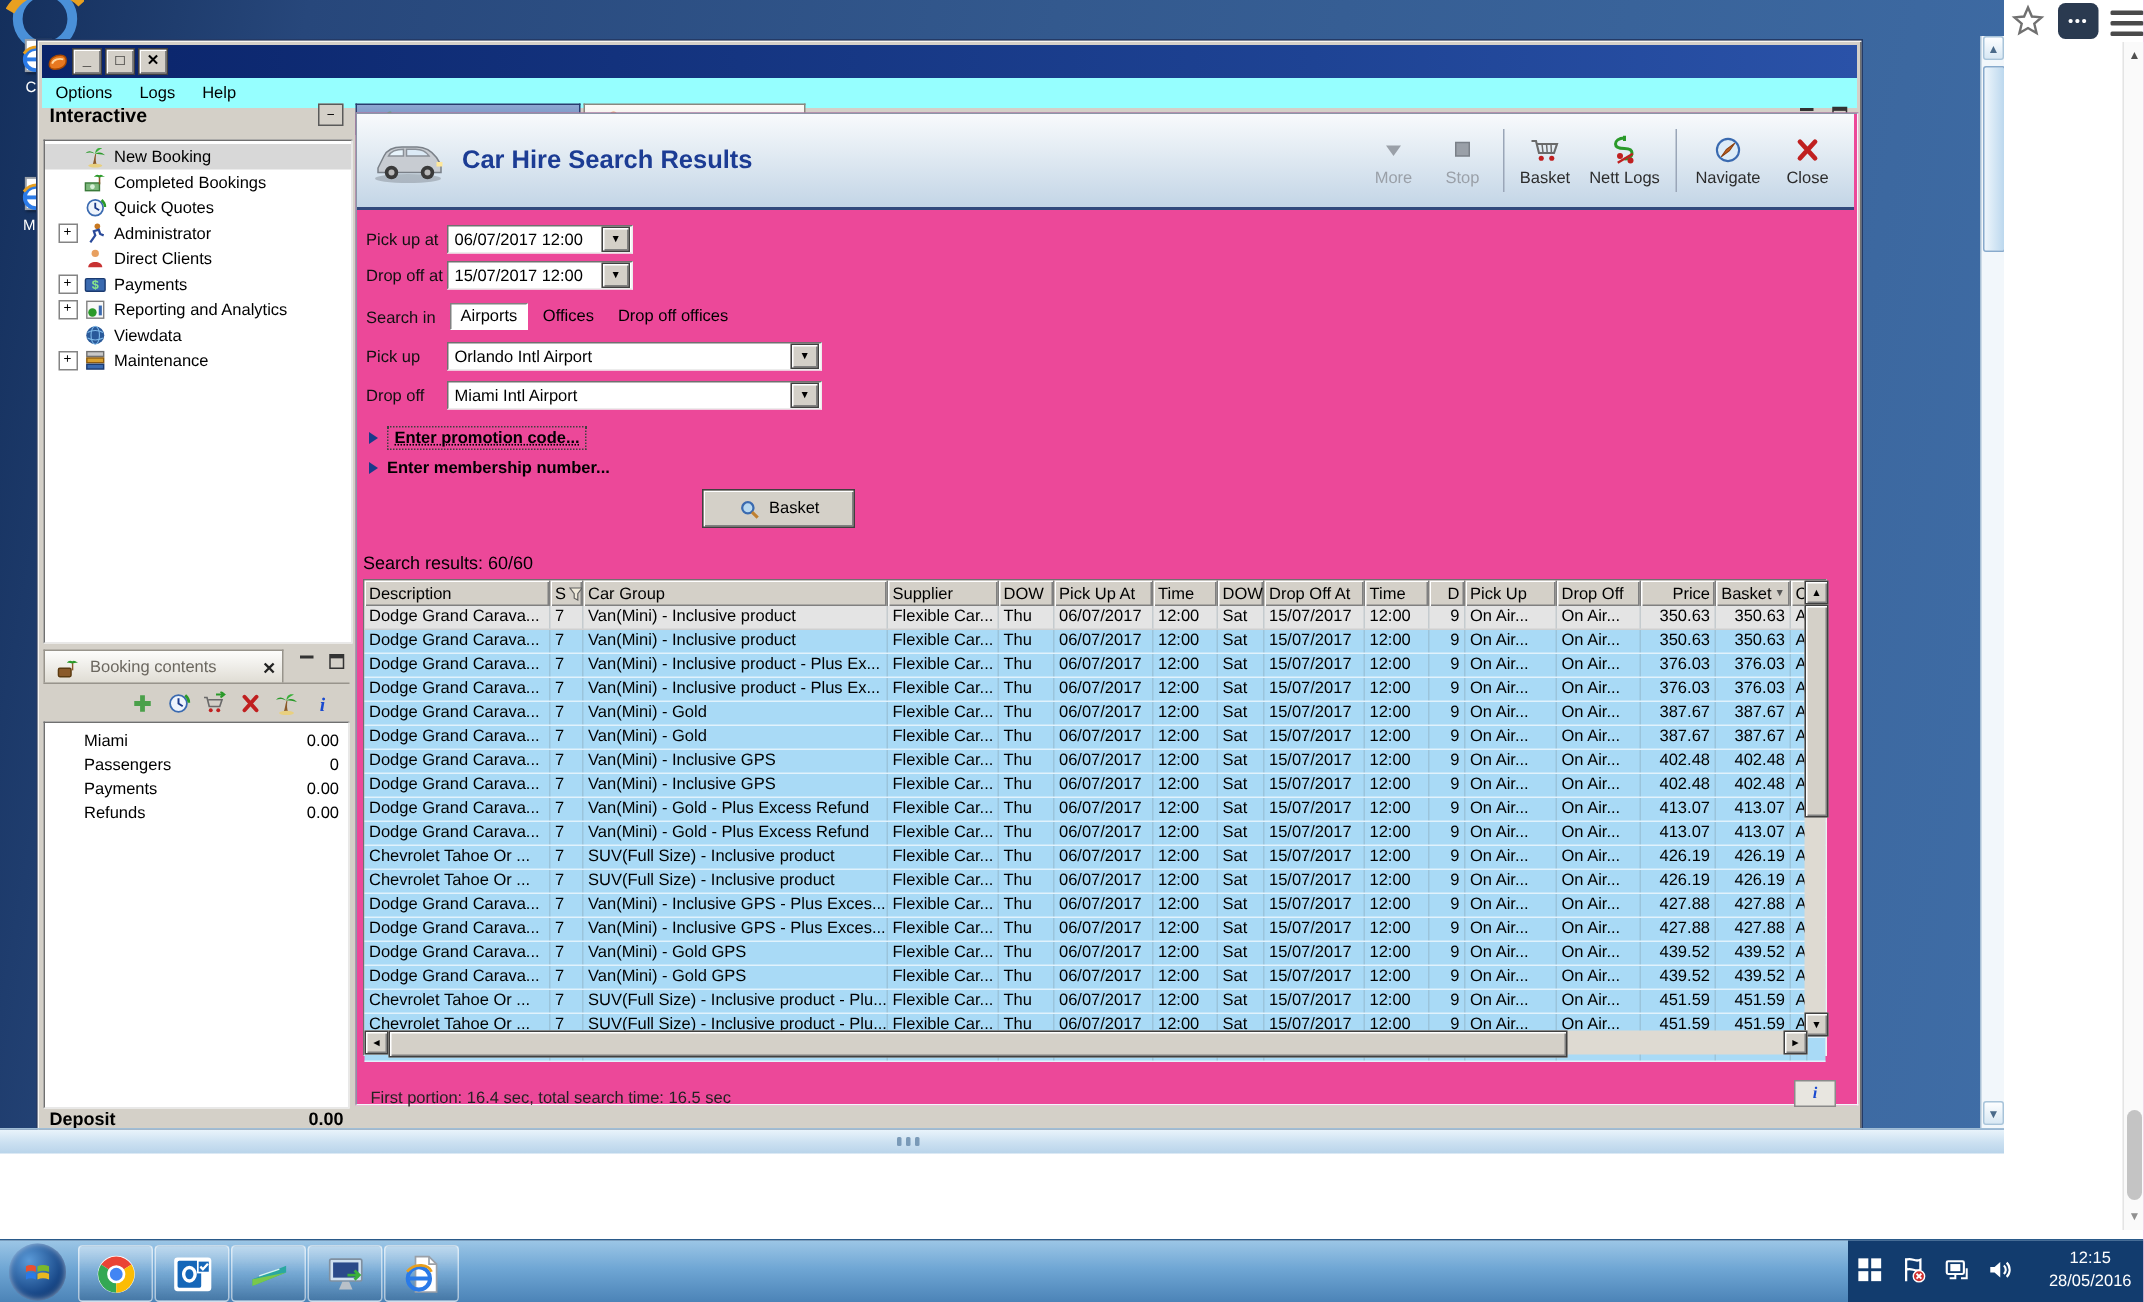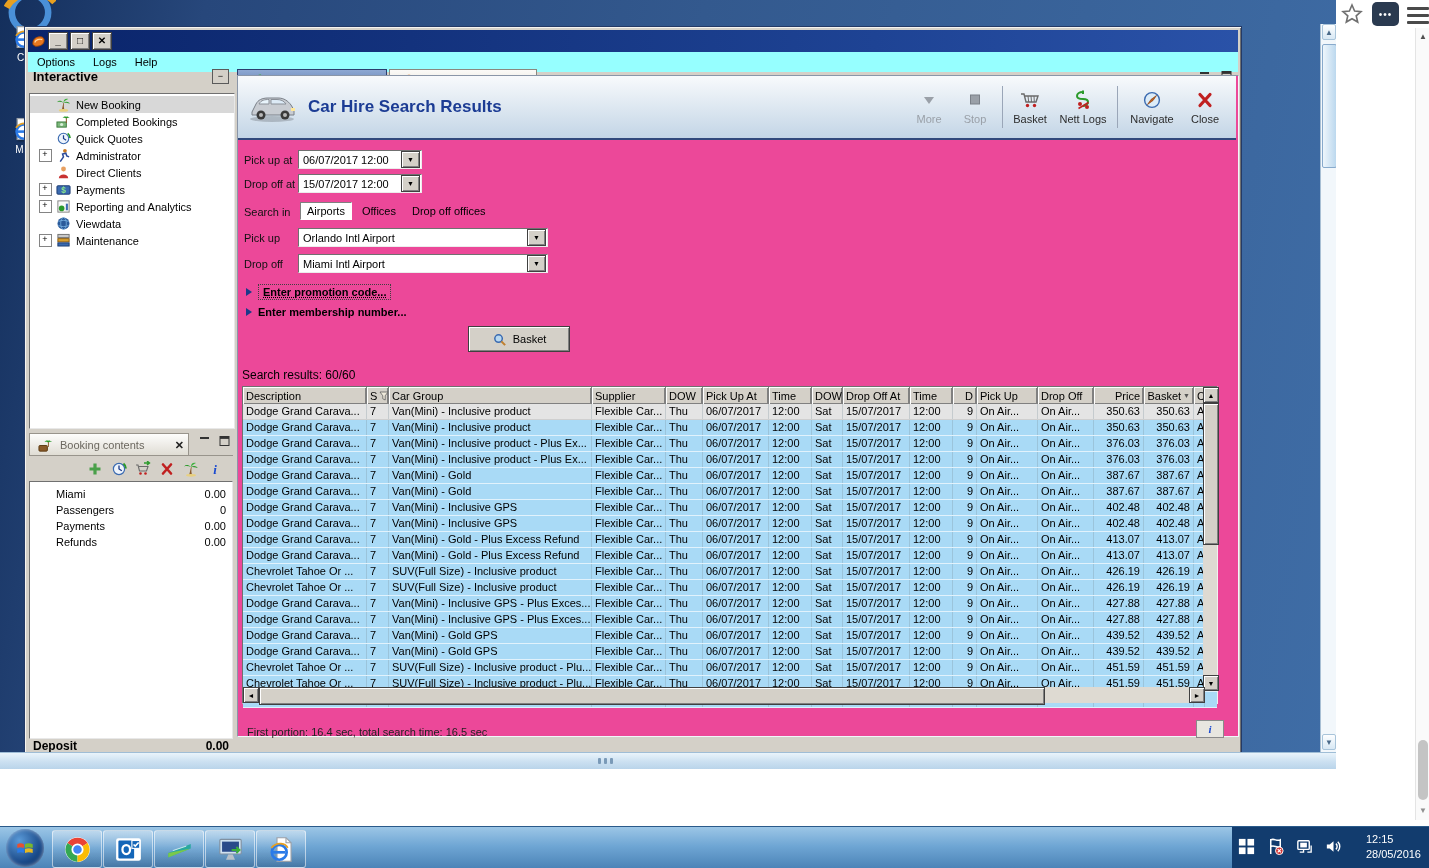--- a/index.html
+++ b/index.html
@@ -148,21 +148,21 @@
   .tb-dark{position:absolute;right:0;top:0;width:197px;height:42px;background:#123c6e}
   .start-orb{position:absolute;left:6px;top:2px;width:38px;height:38px;border-radius:50%;cursor:pointer;
     background:radial-gradient(circle at 35% 30%,#5a9ad8,#1a4a8a 60%,#0a2a5a);box-shadow:inset 0 0 4px rgba(255,255,255,.6);
     display:flex;align-items:center;justify-content:center}
   .task-app{position:absolute;top:3px;width:48px;height:36px;border:1px solid rgba(255,255,255,.55);border-radius:3px;
     background:linear-gradient(rgba(255,255,255,.4),rgba(255,255,255,.08) 50%,rgba(0,0,0,.1));cursor:pointer;
     display:flex;align-items:center;justify-content:center}
   .task-app svg{width:27px;height:27px}
   .tray{position:absolute;right:86px;top:10px;display:flex;gap:10px;align-items:center}
   .tray svg{width:19px;height:19px}
-  .clock{position:absolute;right:8px;top:5px;color:#fff;font-size:11px;text-align:left;line-height:15px}
+  .clock{position:absolute;right:8px;top:5px;color:#fff;font-size:11px;text-align:center;line-height:15px}
 </style>
 </head>
 <body>
 
 <div class="screen">
 
   <div class="rdp">
 
     <div class="abs" style="left:4px;top:-16px;width:52px;height:52px">
       <svg viewBox="0 0 40 40" style="width:52px;height:52px">

